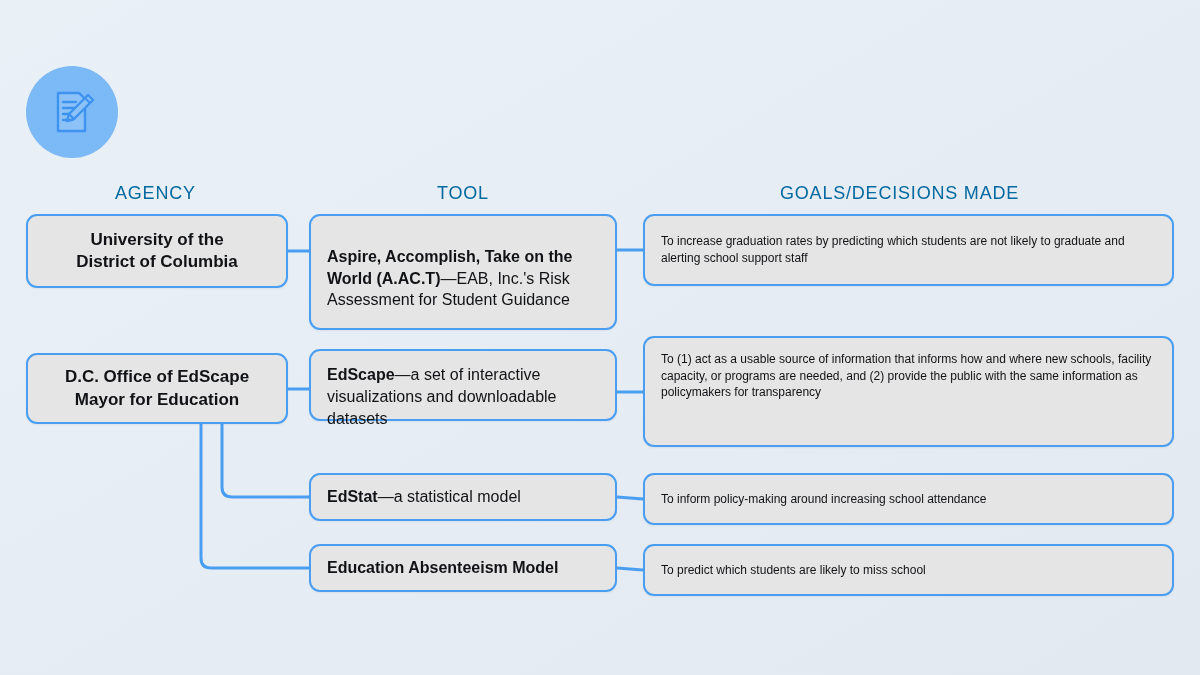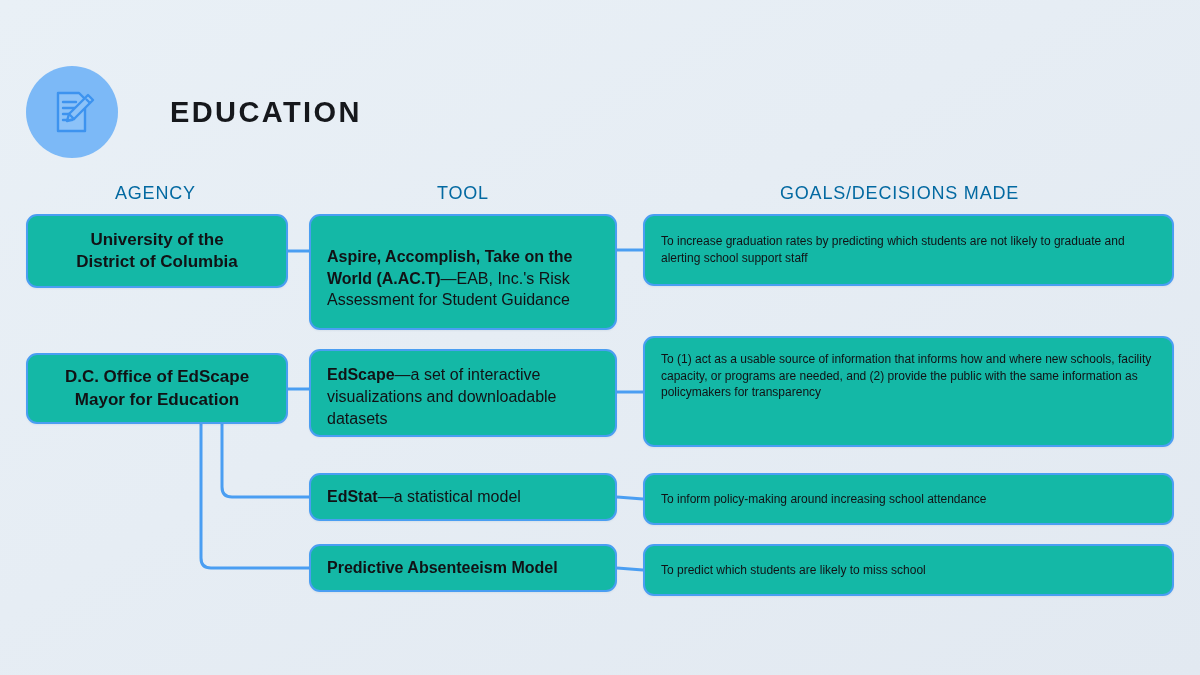--- a/index.html
+++ b/index.html
@@ -58,21 +58,21 @@
     color: #0369a1;
     white-space: nowrap;
   }
   #col-agency  { left: 115px; }
   #col-tool    { left: 437px; }
   #col-goals   { left: 780px; }
 
   
   .box {
     position: absolute;
-    background: #14b8a6;
+    background: #e5e5e5;
     border: 2px solid #4a9ef2;
     border-radius: 11px;
     display: flex;
     align-items: center;
     box-shadow: 0 1px 2px rgba(40,80,130,0.07);
   }
 
   .box-inner {
     padding: 0 16px;
     width: 100%;
@@ -91,21 +91,21 @@
   .tool-box .box-inner { font-size: 16px; line-height: 1.36; }
   .goal-box .box-inner { font-size: 12px; line-height: 1.38; }
 
   .bold { font-weight: bold; }
 
   
   #box-agency-1 { left: 26px;  top: 214px; width: 262px; height: 74px; }
   #box-agency-2 { left: 26px;  top: 353px; width: 262px; height: 71px; }
 
   #box-tool-1   { left: 309px; top: 214px; width: 308px; height: 116px; align-items: center; }
-  #box-tool-2   { left: 309px; top: 349px; width: 308px; height: 88px;  align-items: flex-start; }
+  #box-tool-2   { left: 309px; top: 349px; width: 308px; height: 72px;  align-items: flex-start; }
   #box-tool-3   { left: 309px; top: 473px; width: 308px; height: 48px; }
   #box-tool-4   { left: 309px; top: 544px; width: 308px; height: 48px; }
 
   #box-goal-1   { left: 643px; top: 214px; width: 531px; height: 72px; }
   #box-goal-2   { left: 643px; top: 336px; width: 531px; height: 111px; align-items: flex-start; }
   #box-goal-3   { left: 643px; top: 473px; width: 531px; height: 52px; }
   #box-goal-4   { left: 643px; top: 544px; width: 531px; height: 52px; }
 
   #box-tool-1 .box-inner { padding-top: 13px; }
   #box-tool-2 .box-inner { padding-top: 13px; }
@@ -152,21 +152,20 @@
       <line x1="18" y1="17" x2="31" y2="17"></line>
       <line x1="18" y1="23" x2="31" y2="23"></line>
       <line x1="18" y1="29" x2="31" y2="29"></line>
       <line x1="18" y1="35" x2="27" y2="35"></line>
 
       <path d="M43,10 L48,15 L29,34 L22,36 L24,29 Z" fill="#8cc2f8" stroke="#3d93ef"></path>
       <line x1="41.5" y1="14.5" x2="44.5" y2="17.5"></line>
       <line x1="24" y1="29" x2="29" y2="34"></line>
     </svg>
   </div>
-  <div id="header-title">EDUCATION</div>
 </div>
 
 <div class="col-header" id="col-agency">AGENCY</div>
 <div class="col-header" id="col-tool">TOOL</div>
 <div class="col-header" id="col-goals">GOALS/DECISIONS MADE</div>
 
 <div class="box agency-box" id="box-agency-1">
   <div class="box-inner">
     <span>University of the</span><br>
     <span>District of Columbia</span>
@@ -193,21 +192,21 @@
 </div>
 
 <div class="box tool-box" id="box-tool-3">
   <div class="box-inner">
     <span class="bold">EdStat</span><span>—a statistical model</span>
   </div>
 </div>
 
 <div class="box tool-box" id="box-tool-4">
   <div class="box-inner">
-    <span class="bold">Predictive Absenteeism Model</span><span></span>
+    <span class="bold">Education Absenteeism Model</span><span></span>
   </div>
 </div>
 
 <div class="box goal-box" id="box-goal-1">
   <div class="box-inner">To increase graduation rates by predicting which students are not likely to graduate and alerting school support staff</div>
 </div>
 
 <div class="box goal-box" id="box-goal-2">
   <div class="box-inner">To (1) act as a usable source of information that informs how and where new schools, facility capacity, or programs are needed, and (2) provide the public with the same information as policymakers for transparency</div>
 </div>

